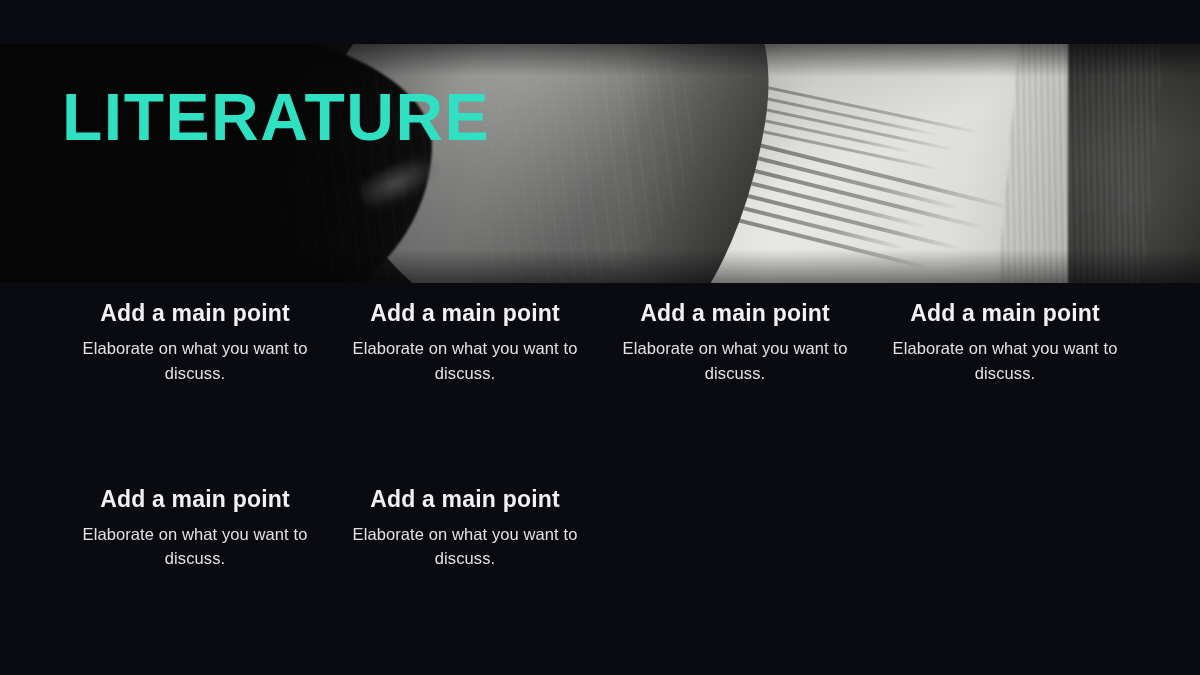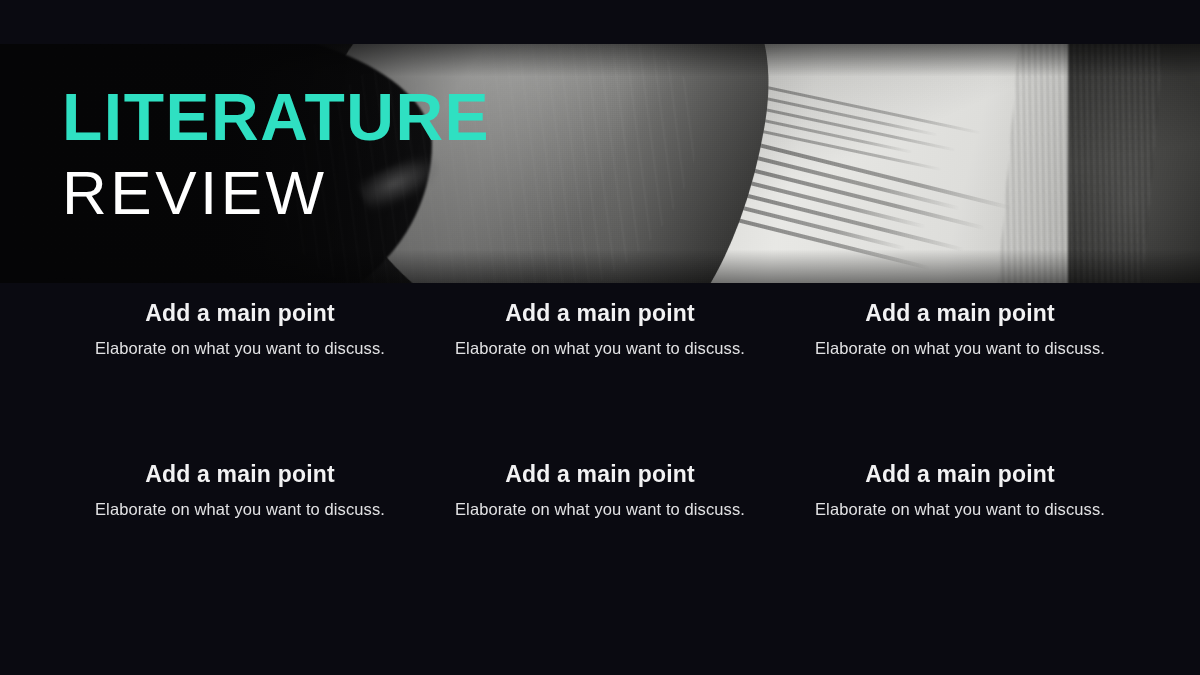--- a/index.html
+++ b/index.html
@@ -190,21 +190,21 @@
     color:#ffffff;
     margin-top:12px;
     white-space:nowrap;
   }
 
   
   .points {
     position:absolute; left:0; top:300px;
     width:1200px;
     display:grid;
-    grid-template-columns:repeat(3, 1fr);
+    grid-template-columns:repeat(4, 1fr);
     grid-template-rows:auto auto;
     row-gap:100px;
     padding:0 60px;
     z-index:4;
   }
   .point { text-align:center; padding:0 18px; }
   .point-title {
     font-size:23px;
     font-weight:600;
     color:#f2f2f3;
@@ -255,21 +255,20 @@
       <div class="spine-glint"></div>
       <div class="grain"></div>
       <div class="vignette"></div>
     </div>
   </div>
 
   <div class="top-band"></div>
 
   <div class="title-wrap">
     <div class="title-line1">LITERATURE</div>
-    <div class="title-line2">REVIEW</div>
   </div>
 
   <div class="points">
 
     <div class="point">
       <div class="point-title">Add a main point</div>
       <div class="point-body">Elaborate on what you want to discuss.</div>
     </div>
 
     <div class="point">

